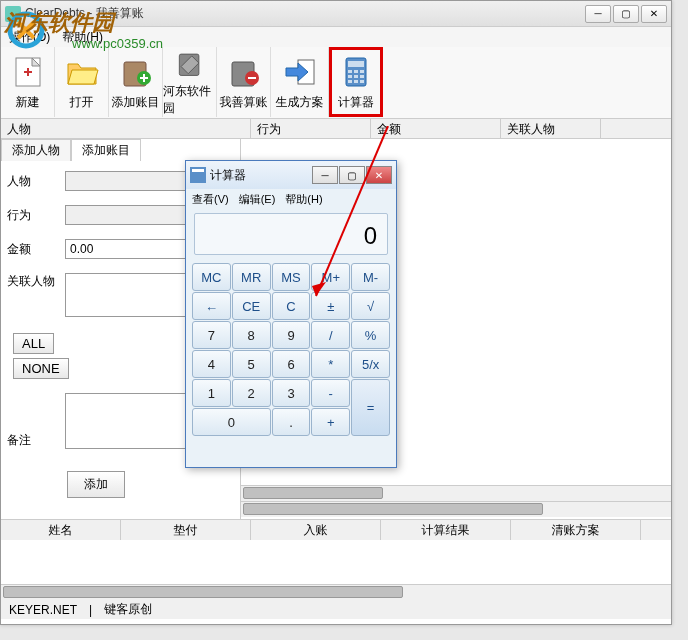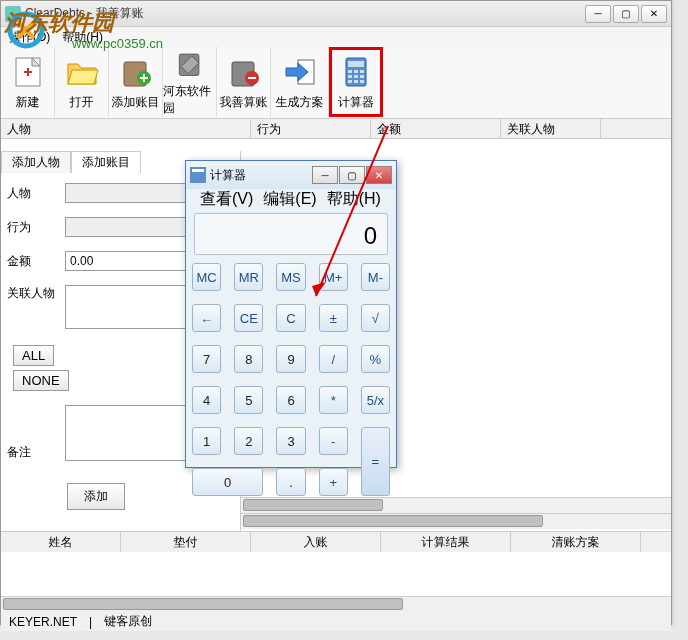--- a/index.html
+++ b/index.html
@@ -17,21 +17,21 @@
 
 .toolbar { height: 72px; background: #f8f8f8; border-bottom: 1px solid #ccc; display: flex; }
 .tool-item { width: 54px; height: 70px; border-right: 1px solid #ddd; display: flex; flex-direction: column; align-items: center; justify-content: center; gap: 4px; position: relative; }
 .tool-item.highlighted { border: 3px solid #d00; }
 .tool-icon { width: 36px; height: 36px; display: flex; align-items: center; justify-content: center; }
 .tool-label { font-size: 12px; }
 
 .columns-header { height: 20px; background: #f0f0f0; border-bottom: 1px solid #ccc; display: flex; }
 .col-head { border-right: 1px solid #ccc; padding: 2px 6px; font-size: 12px; }
 
-.main-area { display: flex; height: 380px; margin-top: 12px; }
+.main-area { display: flex; height: 380px; }
 .left-panel { width: 240px; border-right: 1px solid #ccc; }
 .tabs { display: flex; height: 22px; }
 .tab { padding: 2px 10px; border: 1px solid #ccc; border-bottom: none; background: #f5f5f5; font-size: 12px; }
 .tab.active { background: #fff; }
 
 .form-area { padding: 10px 6px; }
 .form-row { display: flex; align-items: center; margin-bottom: 14px; gap: 6px; }
 .form-label { width: 52px; font-size: 12px; }
 .form-input { flex: 1; height: 20px; border: 1px solid #999; padding: 0 4px; font-size: 12px; }
 .form-textarea { flex: 1; height: 44px; border: 1px solid #999; padding: 2px 4px; font-size: 12px; resize: none; }
@@ -52,25 +52,25 @@
 
 
 .calc-window { position: absolute; left: 185px; top: 160px; width: 212px; height: 308px; background: #eaf2f8; border: 1px solid #4a7abc; box-shadow: 2px 2px 8px rgba(0,0,0,.3); }
 .calc-titlebar { height: 28px; background: linear-gradient(#eef4fb,#d8e6f5); display: flex; align-items: center; padding: 0 4px; }
 .calc-titlebar .icon { width: 16px; height: 16px; margin-right: 4px; background: #4a9; }
 .calc-titlebar .title { flex: 1; font-size: 12px; }
 .calc-win-controls { display: flex; gap: 1px; }
 .calc-win-btn { width: 26px; height: 18px; border: 1px solid #888; background: linear-gradient(#f8f8f8,#e0e0e0); display: flex; align-items: center; justify-content: center; font-size: 10px; }
 .calc-win-btn.close { background: linear-gradient(#e88,#c44); color: #fff; }
 
-.calc-menubar { height: 20px; display: flex; align-items: center; padding: 0 14px; gap: 10px; font-size: 16px; }
+.calc-menubar { height: 20px; display: flex; align-items: center; padding: 0 6px; gap: 10px; font-size: 11px; }
 
 .calc-display { margin: 4px 8px; height: 42px; background: #f4f8fb; border: 1px solid #b0c4d8; border-radius: 2px; display: flex; align-items: flex-end; justify-content: flex-end; padding: 4px 10px; font-size: 24px; font-family: "Segoe UI", Arial; }
 
-.calc-buttons { padding: 4px 6px; display: grid; grid-template-columns: repeat(5, 1fr); gap: 13px; }
+.calc-buttons { padding: 4px 6px; display: grid; grid-template-columns: repeat(5, 1fr); gap: 1px; }
 .calc-btn { height: 28px; border: 1px solid #9bb4cd; border-radius: 3px; background: linear-gradient(#f6fafd,#dbe8f3); font-size: 13px; display: flex; align-items: center; justify-content: center; color: #1e4f8a; }
 .calc-btn.num { color: #222; }
 .calc-btn.wide { grid-column: span 2; }
 .calc-btn.eq { background: linear-gradient(#e8f0f9,#c8dcf0); }
 
 
 .watermark { position: absolute; top: 8px; left: 4px; font-size: 22px; font-weight: bold; color: #a16207; z-index: 100; font-style: italic; }
 .watermark-url { position: absolute; top: 36px; left: 72px; font-size: 13px; color: #2a8c2a; z-index: 100; }
 .wm-logo { position: absolute; top: 10px; left: 6px; width: 40px; height: 40px; z-index: 99; }
 

